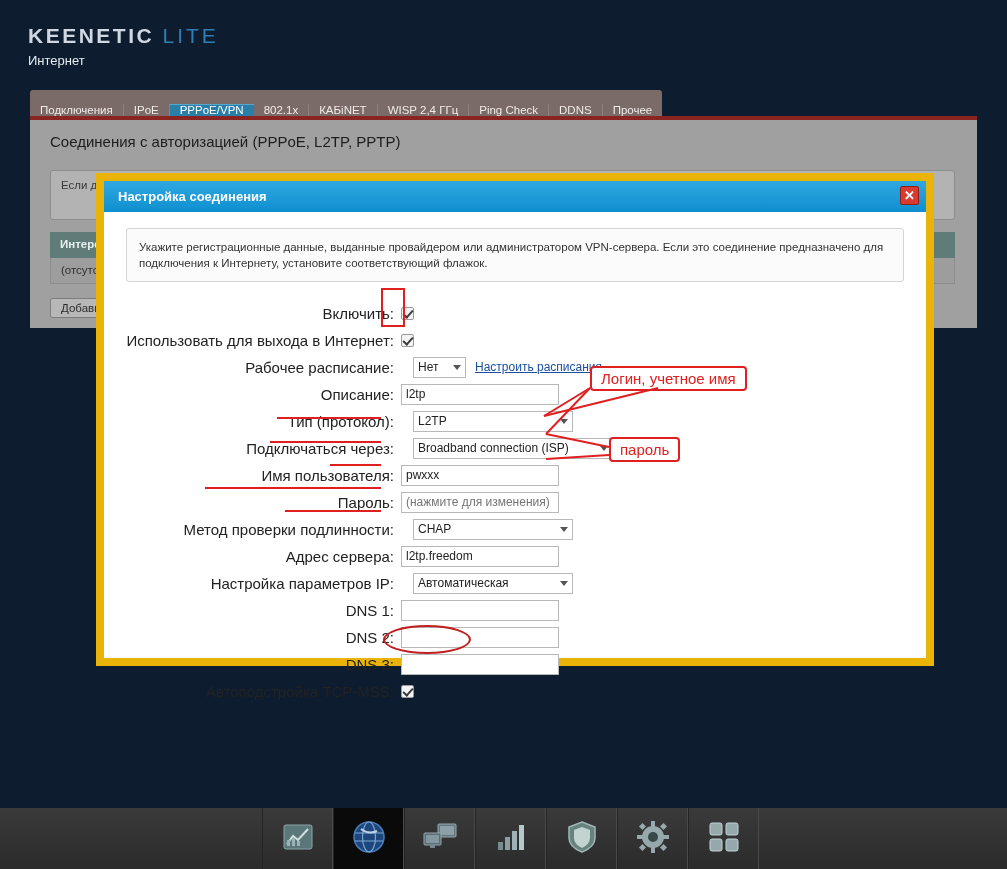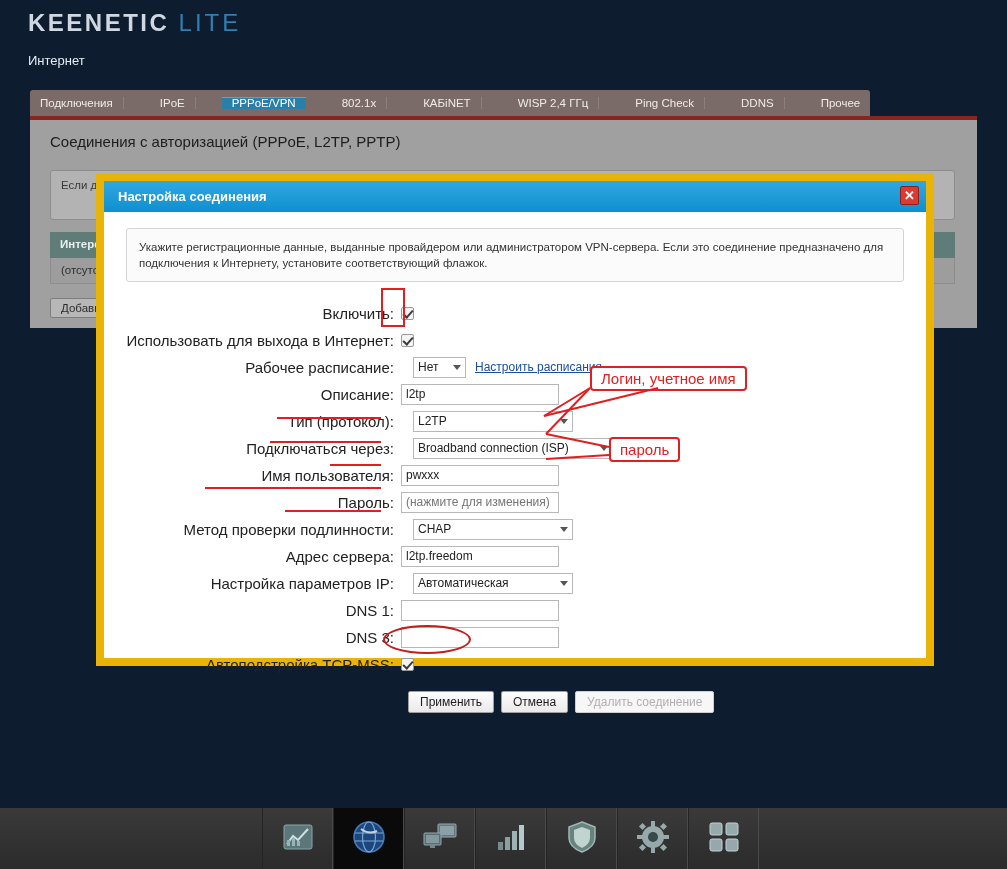--- a/index.html
+++ b/index.html
@@ -12,39 +12,39 @@
     position:relative;
     overflow:hidden;
   }
 
   
   #brand {
     position:absolute; left:0; top:0; width:1007px; height:80px;
     background:#0d1c2e;
   }
   #brand .logo {
-    position:absolute; left:28px; top:9px;
-    font-size:24px; font-weight:bold; letter-spacing:2.5px;
+    position:absolute; left:28px; top:24px;
+    font-size:21px; font-weight:bold; letter-spacing:2.5px;
     color:#cfd8e2;
   }
   #brand .logo .lite { color:#2f7fb5; font-weight:normal; letter-spacing:3px;}
   #brand .section {
     position:absolute; left:28px; top:53px;
     font-size:13px; font-weight:normal; color:#e6ecf2;
   }
 
   
   #tabstrip {
     position:absolute; left:30px; top:90px; width:947px; height:27px;
   }
   #tabs {
     position:absolute; left:0; top:0; height:26px;
-    display:flex; align-items:center;
+    display:flex; align-items:flex-end;
     background:#7b6b68;
-    border-top-left-radius:3px; border-top-right-radius:3px;gap:26px;
+    border-top-left-radius:3px; border-top-right-radius:3px;
   }
   .tab {
     padding:0 10px;
     display:flex; align-items:center;
     font-size:11.5px; color:#f0eae8;
     border-right:1px solid #8e7f7c;
     white-space:nowrap;
     cursor:pointer;
   }
   .tab:last-child { border-right:none; }
@@ -321,40 +321,41 @@
         </div>
       </div>
 
       <div class="row">
         <div class="lbl">DNS 1:</div>
         <div class="ctl">
             <input class="txt" value="" style="">
           </div>
       </div>
 
+      <div class="row">
+        <div class="lbl">DNS 2:</div>
+        <div class="ctl">
+            <input class="txt" value="" style="">
+          </div>
+      </div>
 
       <div class="row">
         <div class="lbl">DNS 3:</div>
         <div class="ctl">
             <input class="txt" value="" style="">
           </div>
       </div>
 
       <div class="row">
         <div class="lbl">Автоподстройка TCP-MSS:</div>
         <div class="ctl">
             <div class="cbx on"></div>
           </div>
       </div>
 
-      <div id="btnrow">
-        <button class="btn">Применить</button>
-        <button class="btn">Отмена</button>
-        <button class="btn dis">Удалить соединение</button>
-      </div>
 
     </div>
   </div>
 </div>
 
 <div id="anno">
   <div class="aRect" style="left:369px; top:288px; width:24px; height:39px;"></div>
 
   <div class="aUl" style="left:265px; top:417px; width:104px;"></div>
   <div class="aUl" style="left:258px; top:441px; width:111px;"></div>

